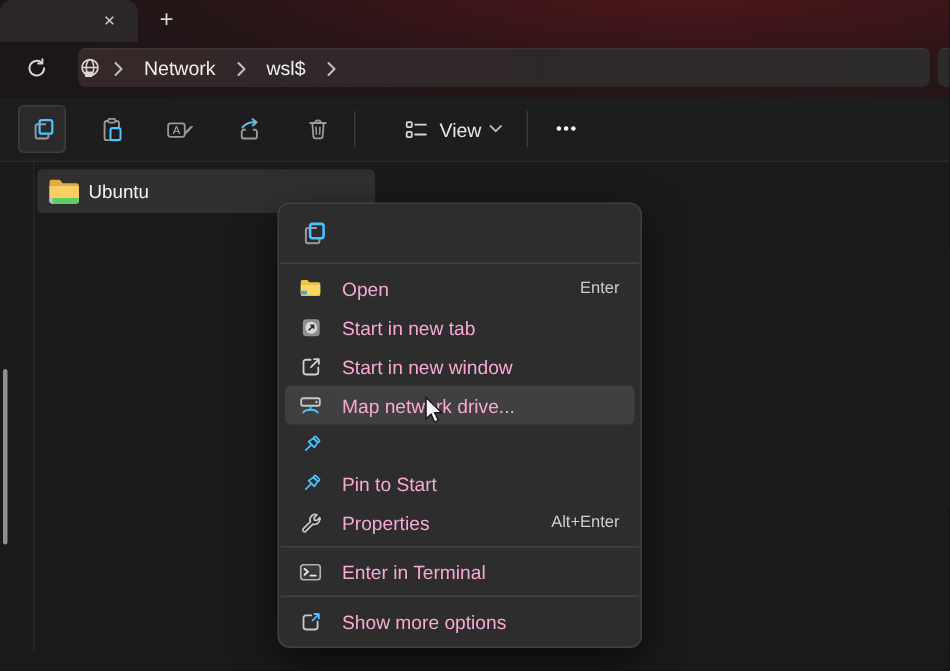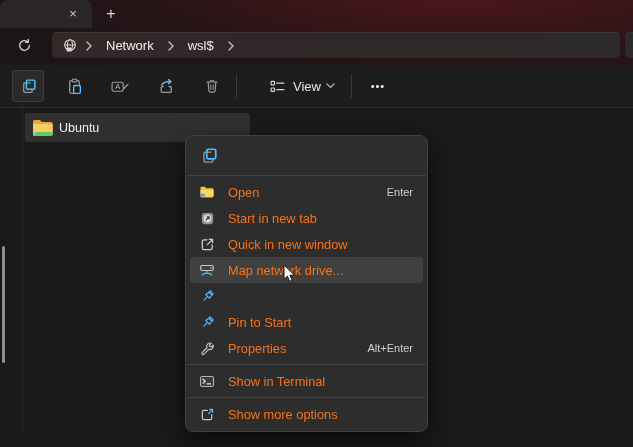--- a/index.html
+++ b/index.html
@@ -20,21 +20,21 @@
     text-align:center; color:#cfcfcf; font-size:13px; border-radius:4px; cursor:default; }
   .newtab { position:absolute; left:101px; top:4px; width:20px; height:20px; line-height:19px;
     text-align:center; color:#d8d8d8; font-size:16px; border-radius:4px; }
 
   .addressrow { position:absolute; left:0; top:28px; width:633px; height:37px; }
   .refresh-btn { position:absolute; left:9px; top:3px; width:30px; height:28px;
     display:flex; align-items:center; justify-content:center; border-radius:4px; }
   .addressbar { position:absolute; left:52px; top:4px; width:568px; height:26px;
     background:linear-gradient(90deg,#362829 0%, #2f2728 45%, #2c2a2a 100%);
     border-radius:5px; border-top:1px solid rgba(255,255,255,.06);
-    display:flex; align-items:center; padding-left:10px; }
+    display:flex; align-items:center; }
   .crumb { font-size:13px; color:#f0f0f0; padding:2px 6px; border-radius:3px; white-space:nowrap; }
   .crumb-chevron { display:flex; align-items:center; padding:0 7px; }
   .searchstub { position:absolute; left:625px; top:4px; width:20px; height:26px;
     background:#2c2b2b; border-radius:5px 0 0 5px; border-top:1px solid rgba(255,255,255,.05); }
 
   
   .toolbar { position:absolute; left:0; top:65px; width:633px; height:43px; background:#1d1d1d;
     border-bottom:1px solid #2a2a2a; display:flex; align-items:center; }
   .tool-btn { height:32px; display:flex; align-items:center; justify-content:center;
     border-radius:4px; padding:0 8px; margin-left:6px; }
@@ -59,21 +59,21 @@
   .menu { position:absolute; left:185px; top:27px; width:243px;
     background:#2d2d2d; border:1px solid #404040; border-radius:8px;
     box-shadow:0 10px 26px rgba(0,0,0,.6); padding:4px 0; z-index:5; }
   .menu-quickrow { height:32px; display:flex; align-items:center; padding-left:8px; }
   .quick-btn { width:30px; height:28px; display:flex; align-items:center; justify-content:center; border-radius:4px; }
   .menu-sep { height:1px; background:#424242; margin:3px 1px; }
   .menu-item { height:26px; margin:0 4px; padding:0 10px 0 9px; border-radius:4px;
     display:flex; align-items:center; }
   .menu-item.hl { background:#404040; }
   .mi-icon { width:16px; height:16px; flex:0 0 16px; display:flex; align-items:center; justify-content:center; }
-  .mi-label { font-size:12.8px; color:#f97316; margin-left:13px; white-space:nowrap; flex:1; }
+  .mi-label { font-size:12.8px; color:#f9a8d4; margin-left:13px; white-space:nowrap; flex:1; }
   .mi-shortcut { font-size:11px; color:#cfcfcf; white-space:nowrap; }
 
   .cursor { position:absolute; left:283px; top:156px; z-index:9; }
   svg { display:block; }
 </style>
 </head>
 <body>
 
 <div class="window">
 
@@ -256,21 +256,21 @@
         <span class="mi-label">Start in new tab</span>
       </div>
 
       <div class="menu-item">
         <span class="mi-icon">
           <svg width="15" height="15" viewBox="0 0 16 16">
             <path d="M7.5 3H4.2A1.7 1.7 0 0 0 2.5 4.7v7.1a1.7 1.7 0 0 0 1.7 1.7h7.1a1.7 1.7 0 0 0 1.7-1.7V8.5" fill="none" stroke="#d0d0d0" stroke-width="1.3" stroke-linecap="round"></path>
             <path d="M7.8 8.2L13.3 2.7M13.4 6V2.6H10" fill="none" stroke="#d0d0d0" stroke-width="1.3" stroke-linecap="round" stroke-linejoin="round"></path>
           </svg>
         </span>
-        <span class="mi-label">Quick in new window</span>
+        <span class="mi-label">Start in new window</span>
       </div>
 
       <div class="menu-item hl">
         <span class="mi-icon">
           <svg width="16" height="16" viewBox="0 0 16 16">
             <rect x="1.8" y="3.5" width="12.4" height="5" rx="1.2" fill="none" stroke="#c8c8c8" stroke-width="1.2"></rect>
             <circle cx="12" cy="6" r="0.8" fill="#c8c8c8"></circle>
             <line x1="8" y1="8.5" x2="8" y2="10.8" stroke="#4cc2ff" stroke-width="1.2"></line>
             <path d="M3.2 13c1.6-2.4 8-2.4 9.6 0" fill="none" stroke="#4cc2ff" stroke-width="1.3" stroke-linecap="round"></path>
           </svg>
@@ -316,21 +316,21 @@
       <div class="menu-sep"></div>
 
       <div class="menu-item">
         <span class="mi-icon">
           <svg width="16" height="15" viewBox="0 0 16 15">
             <rect x="1.5" y="2.5" width="13" height="10" rx="1.8" fill="#3a3a3a" stroke="#b4b4b4" stroke-width="1.1"></rect>
             <path d="M4 5.2l2.3 2-2.3 2" fill="none" stroke="#e8e8e8" stroke-width="1.2" stroke-linecap="round" stroke-linejoin="round"></path>
             <line x1="8" y1="9.8" x2="11.5" y2="9.8" stroke="#e8e8e8" stroke-width="1.2" stroke-linecap="round"></line>
           </svg>
         </span>
-        <span class="mi-label">Show in Terminal</span>
+        <span class="mi-label">Enter in Terminal</span>
       </div>
 
       <div class="menu-sep"></div>
 
       <div class="menu-item">
         <span class="mi-icon">
           <svg width="15" height="15" viewBox="0 0 16 16">
             <path d="M8 3.5H4.2A1.7 1.7 0 0 0 2.5 5.2v6.6a1.7 1.7 0 0 0 1.7 1.7h6.6a1.7 1.7 0 0 0 1.7-1.7V8" fill="none" stroke="#c8c8c8" stroke-width="1.3" stroke-linecap="round"></path>
             <path d="M9 7l4.3-4.3M13.4 5.6V2.5h-3.1" fill="none" stroke="#4cc2ff" stroke-width="1.3" stroke-linecap="round" stroke-linejoin="round"></path>
           </svg>

